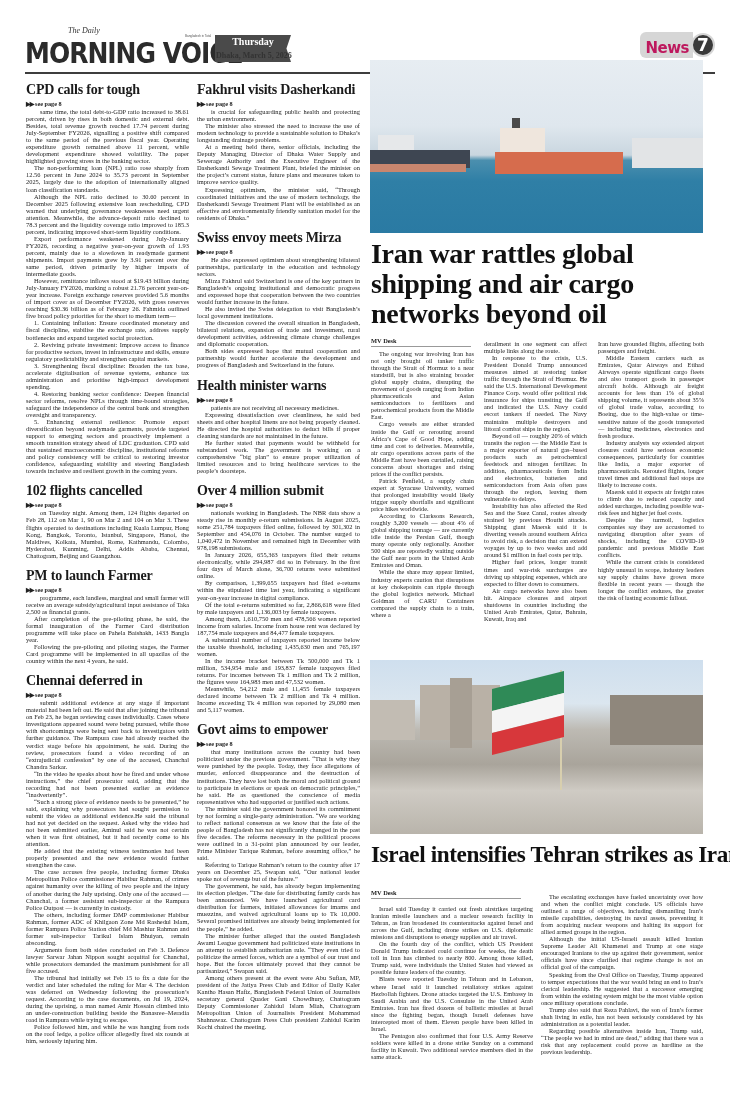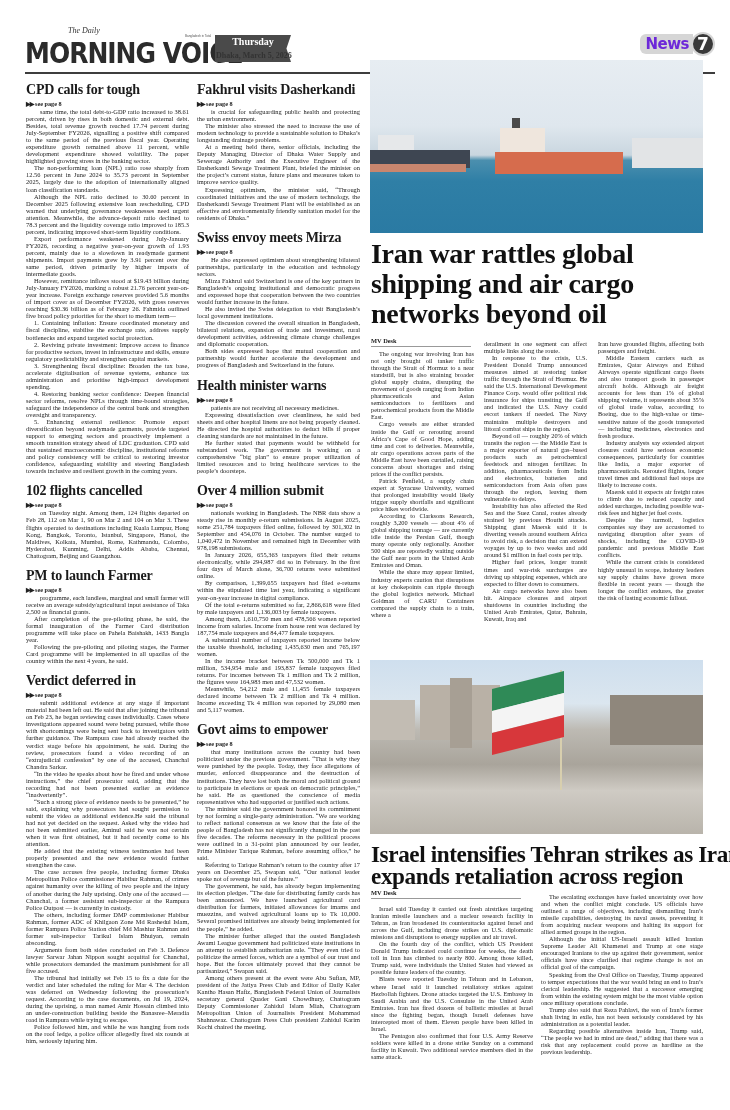--- a/index.html
+++ b/index.html
@@ -9,21 +9,21 @@
   
   .masthead { position: absolute; left: 25px; top: 28px; width: 690px; height: 44px; }
   .logo { position: absolute; left: 0; top: 0; height: 40px; display: flex; align-items: flex-end; }
   .logo-main { font-family: "DejaVu Sans", sans-serif; font-weight: 900; font-size: 25px; letter-spacing: -1px; color: #2b2b2b; line-height: 1; transform: scaleY(1.15); transform-origin: bottom; }
   .logo-small { position: absolute; left: 43px; top: -2px; font-family: "Liberation Serif", serif; font-style: italic; font-size: 8px; color: #333; text-align: right; }
   .logo-tag { position: absolute; left: 160px; top: 6px; font-size: 3px; color: #555; font-family: "Liberation Sans", sans-serif; }
   .dayband { position: absolute; left: 190px; top: 7px; width: 76px; height: 27px; background: #4a4a4a; color: #fff; font-size: 10px; font-weight: bold; text-align: center; line-height: 14px;
              clip-path: polygon(0 0, 100% 0, 94% 50%, 100% 100%, 0 100%); }
   .dateline { position: absolute; left: 191px; top: 23px; font-size: 8px; color: #333; font-weight: bold; }
   .news-badge { position: absolute; right: 0; top: 4px; display: flex; align-items: center; }
-  .news-word { background: #d6d6d6; border-radius: 6px 0 0 6px; font-family: "DejaVu Sans", sans-serif; font-weight: bold; font-size: 15px; color: #6d28d9; padding: 1px 4px 1px 5px; letter-spacing: -0.5px; }
+  .news-word { background: #d6d6d6; border-radius: 6px 0 0 6px; font-family: "DejaVu Sans", sans-serif; font-weight: bold; font-size: 15px; color: #be185d; padding: 7px 4px 1px 5px; letter-spacing: -0.5px; }
   .news-num { width: 24px; height: 24px; border-radius: 50%; background: #3a3a3a; border: 2px solid #d6d6d6; color: #fff; font-family: "DejaVu Sans", sans-serif; font-weight: bold; font-size: 17px; text-align: center; line-height: 20px; margin-left: -2px; }
   .rule { position: absolute; left: 25px; top: 72px; width: 690px; height: 2px; background: #3d3d3d; }
 
   
   .col { position: absolute; }
   .col-left { left: 26px; top: 80px; width: 163px; }
   .col-mid { left: 197px; top: 80px; width: 163px; }
 
   .story { margin-bottom: 7px; }
   .headline { font-family: "Liberation Serif", serif; font-weight: bold; font-size: 14px; line-height: 19px; color: #1a1a1a; letter-spacing: -0.2px; white-space: nowrap; }
@@ -110,21 +110,21 @@
     <p class="para first">on Tuesday night. Among them, 124 flights departed on Feb 28, 112 on Mar 1, 90 on Mar 2 and 104 on Mar 3. These flights operated to destinations including Kuala Lumpur, Hong Kong, Bangkok, Toronto, Istanbul, Singapore, Hanoi, the Maldives, Kolkata, Mumbai, Rome, Kathmandu, Colombo, Hyderabad, Kunming, Delhi, Addis Ababa, Chennai, Chattogram, Beijing and Guangzhou.</p>
   </div>
   <div class="story">
     <div class="headline">PM to launch Farmer</div>
     <div class="jump"><span class="arrow">▶▶</span> <span>see page 8</span></div>
     <p class="para first">programme, each landless, marginal and small farmer will receive an average subsidy/agricultural input assistance of Taka 2,500 as financial grants.</p>
     <p class="para">After completion of the pre-piloting phase, he said, the formal inauguration of the Farmer Card distribution programme will take place on Pahela Baishakh, 1433 Bangla year.</p>
     <p class="para">Following the pre-piloting and piloting stages, the Farmer Card programme will be implemented in all upazilas of the country within the next 4 years, he said.</p>
   </div>
   <div class="story">
-    <div class="headline">Verdict deferred in</div>
+    <div class="headline">Chennai deferred in</div>
     <div class="jump"><span class="arrow">▶▶</span> <span>see page 8</span></div>
     <p class="para first">submit additional evidence at any stage if important material had been left out. He said that after joining the tribunal on Feb 23, he began reviewing cases individually. Cases where investigations appeared sound were being pursued, while those with shortcomings were being sent back to investigators with further guidance. The Rampura case had already reached the verdict stage before his appointment, he said. During the review, prosecutors found a video recording of an “extrajudicial confession” by one of the accused, Chanchal Chandra Sarkar.</p>
     <p class="para">“In the video he speaks about how he fired and under whose instructions,” the chief prosecutor said, adding that the recording had not been presented earlier as evidence “inadvertently”.</p>
     <p class="para">“Such a strong piece of evidence needs to be presented,” he said, explaining why prosecutors had sought permission to submit the video as additional evidence.He said the tribunal had not yet decided on the request. Asked why the video had not been submitted earlier, Aminul said he was not certain when it was first obtained, but it had recently come to his attention.</p>
     <p class="para">He added that the existing witness testimonies had been properly presented and the new evidence would further strengthen the case.</p>
     <p class="para">The case accuses five people, including former Dhaka Metropolitan Police commissioner Habibur Rahman, of crimes against humanity over the killing of two people and the injury of another during the July uprising. Only one of the accused — Chanchal, a former assistant sub-inspector at the Rampura Police Outpost — is currently in custody.</p>
     <p class="para">The others, including former DMP commissioner Habibur Rahman, former ADC of Khilgaon Zone Md Rashedul Islam, former Rampura Police Station chief Md Mashiur Rahman and former sub-inspector Tarikul Islam Bhuiyan, remain absconding.</p>
     <p class="para">Arguments from both sides concluded on Feb 3. Defence lawyer Sarwar Jahan Nippon sought acquittal for Chanchal, while prosecutors demanded the maximum punishment for all five accused.</p>
     <p class="para">The tribunal had initially set Feb 15 to fix a date for the verdict and later scheduled the ruling for Mar 4. The decision was deferred on Wednesday following the prosecution’s request. According to the case documents, on Jul 19, 2024, during the uprising, a man named Amir Hossain climbed into an under-construction building beside the Banasree–Meradia road in Rampura while trying to escape.</p>
     <p class="para">Police followed him, and while he was hanging from rods on the roof ledge, a police officer allegedly fired six rounds at him, seriously injuring him.</p>
@@ -226,21 +226,20 @@
   <div class="pole"></div>
   <div class="flag">
     <div class="g"></div>
       <div class="w"></div>
       <div class="r"></div>
   </div>
 </div>
 
 <div class="big-headline-2">
   <div>Israel intensifies Tehran strikes as Iran</div>
-  <div>expands retaliation across region</div>
 </div>
 <div class="byline byline-2">MV Desk</div>
 <div class="byline-2-rule"></div>
 
 <div class="artcol a2c1">
   <p class="para">Israel said Tuesday it carried out fresh airstrikes targeting Iranian missile launchers and a nuclear research facility in Tehran, as Iran broadened its counterattacks against Israel and across the Gulf, including drone strikes on U.S. diplomatic missions and disruptions to energy supplies and air travel.</p>
   <p class="para">On the fourth day of the conflict, which US President Donald Trump indicated could continue for weeks, the death toll in Iran has climbed to nearly 800. Among those killed, Trump said, were individuals the United States had viewed as possible future leaders of the country.</p>
   <p class="para">Blasts were reported Tuesday in Tehran and in Lebanon, where Israel said it launched retaliatory strikes against Hezbollah fighters. Drone attacks targeted the U.S. Embassy in Saudi Arabia and the U.S. Consulate in the United Arab Emirates. Iran has fired dozens of ballistic missiles at Israel since the fighting began, though Israeli defenses have intercepted most of them. Eleven people have been killed in Israel.</p>
   <p class="para">The Pentagon also confirmed that four U.S. Army Reserve soldiers were killed in a drone strike Sunday on a command facility in Kuwait. Two additional service members died in the same attack.</p>
 </div>

